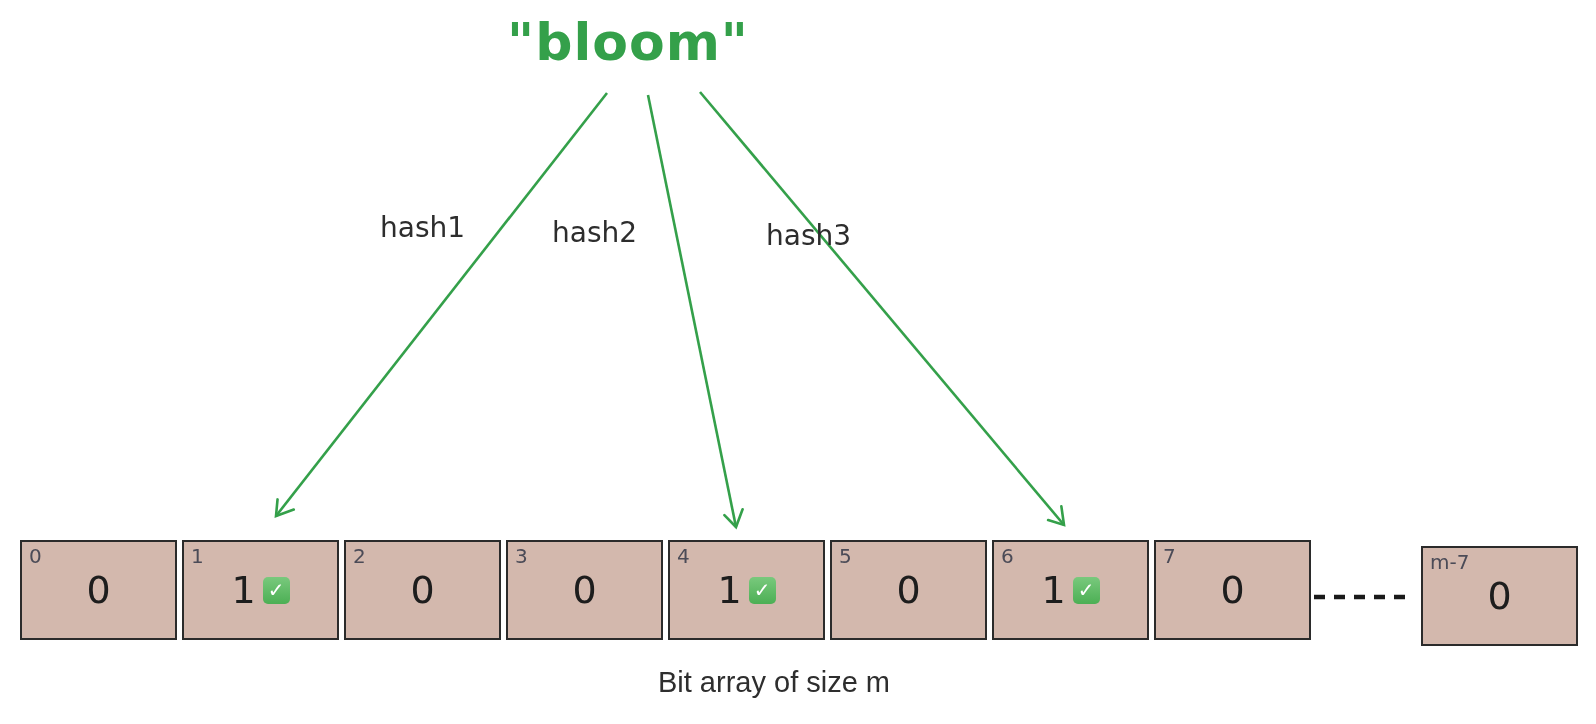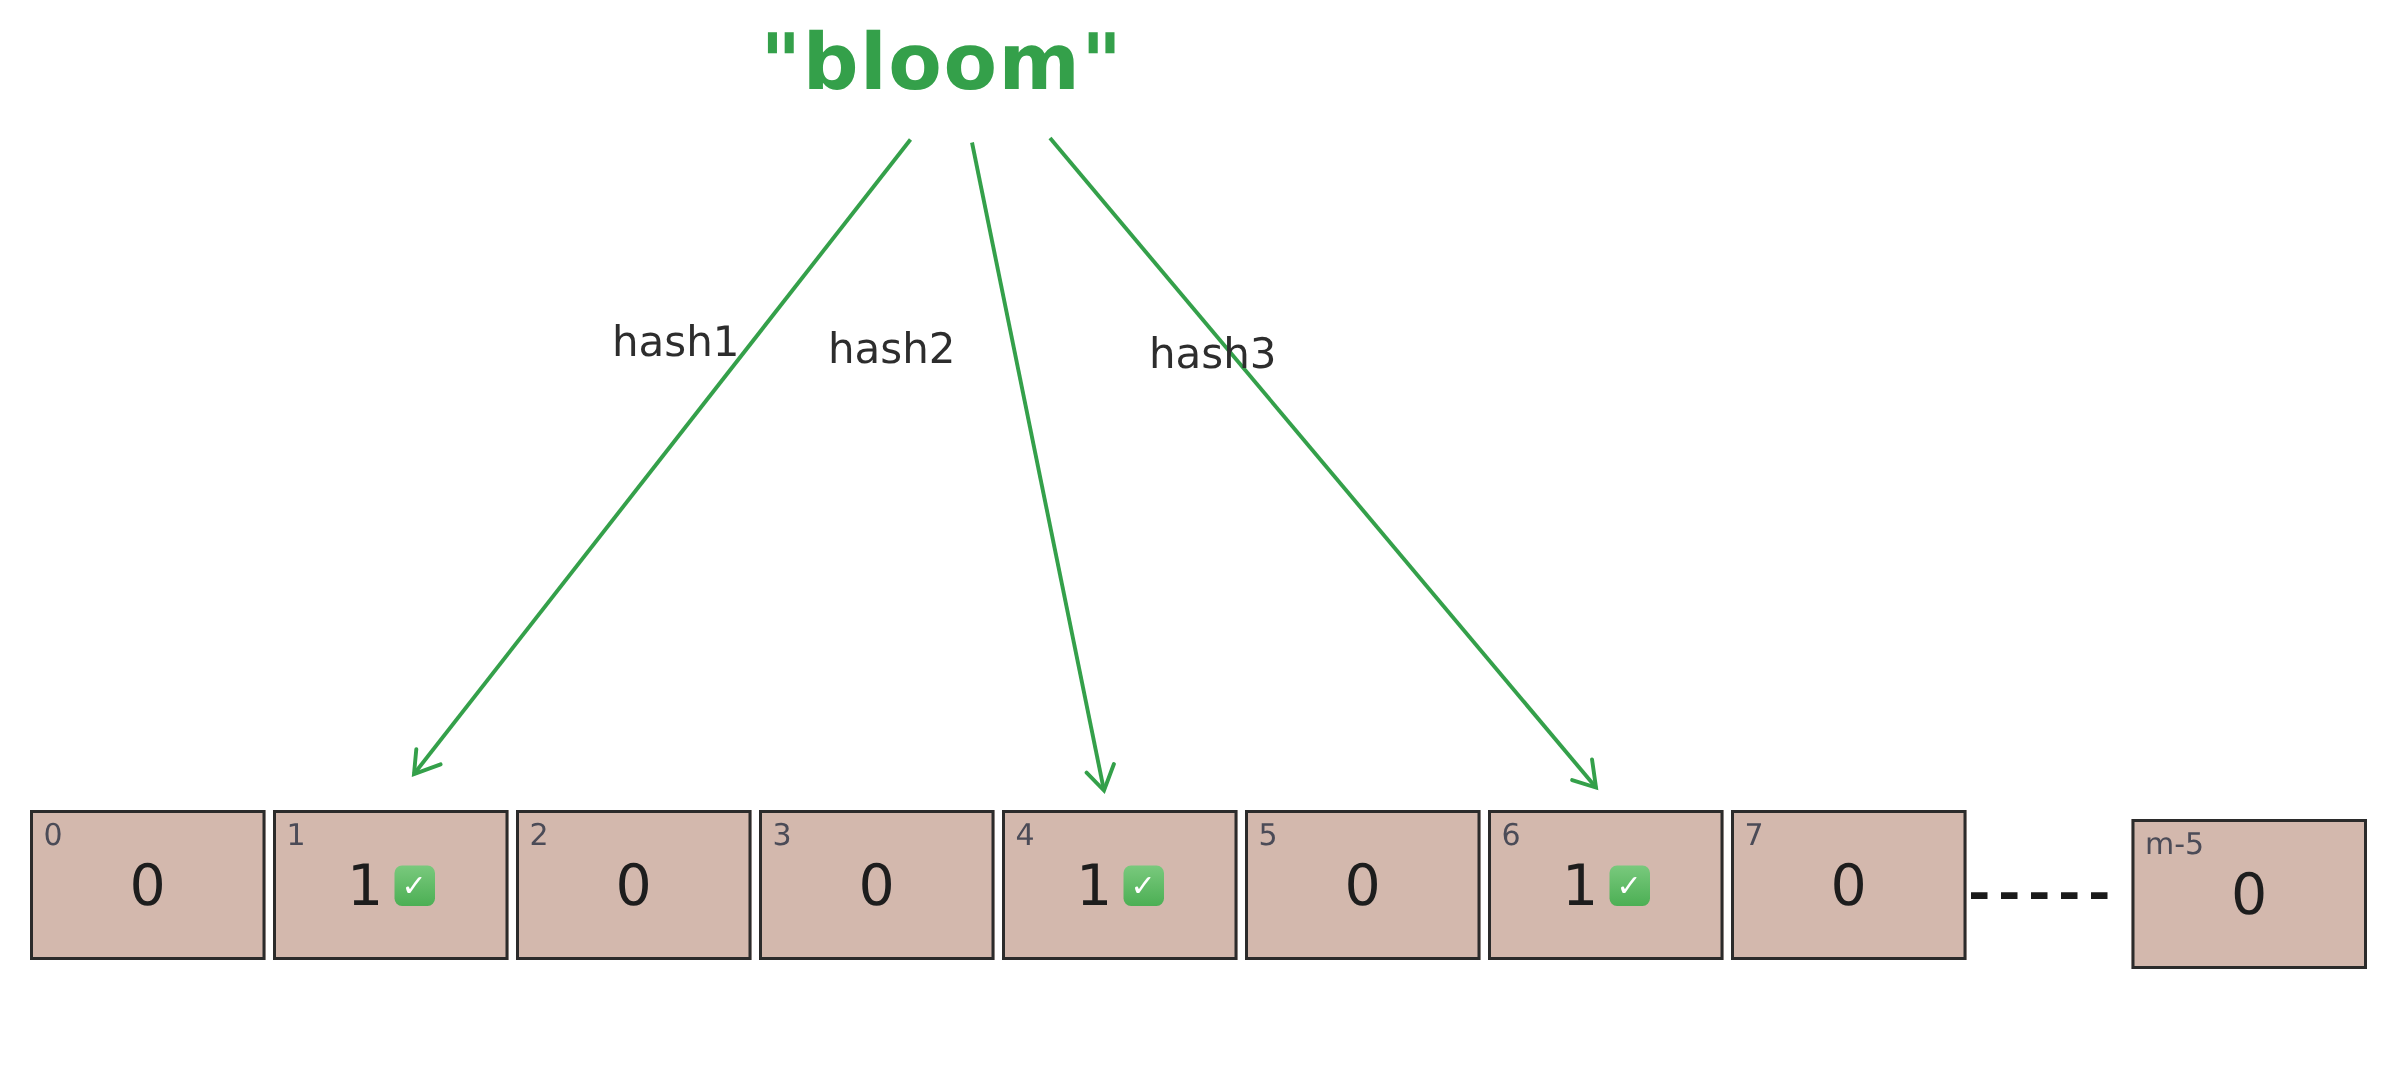--- a/index.html
+++ b/index.html
@@ -25,21 +25,21 @@
     position:absolute;left:0;top:0;width:1596px;height:724px;
     pointer-events:none;
   }
   .hash-label{
     position:absolute;
     font-size:28px;
     color:#2d2d2d;
     font-family:"DejaVu Sans", sans-serif;
     white-space:nowrap;
   }
-  .hash1{left:408px;top:211px;}
+  .hash1{left:380px;top:211px;}
   .hash2{left:552px;top:216px;}
   .hash3{left:724px;top:219px;margin-left:42px;}
   .bit-row{
     position:absolute;
     left:20px;top:540px;
     display:flex;
     gap:5px;
   }
   .last-holder{
     position:absolute;
@@ -144,19 +144,20 @@
         <span class="val">1</span>
         <span class="check">✓</span>
       </div>
       <div class="cell">
         <span class="idx">7</span>
         <span class="val">0</span>
       </div>
     </div>
   <div class="last-holder">
       <div class="cell">
-        <span class="idx">m-5</span>
+        <span class="idx">m-7</span>
         <span class="val">0</span>
       </div>
     </div>
 
+  <div class="caption">Bit array of size m</div>
 
 </div>
 
 </body></html>

